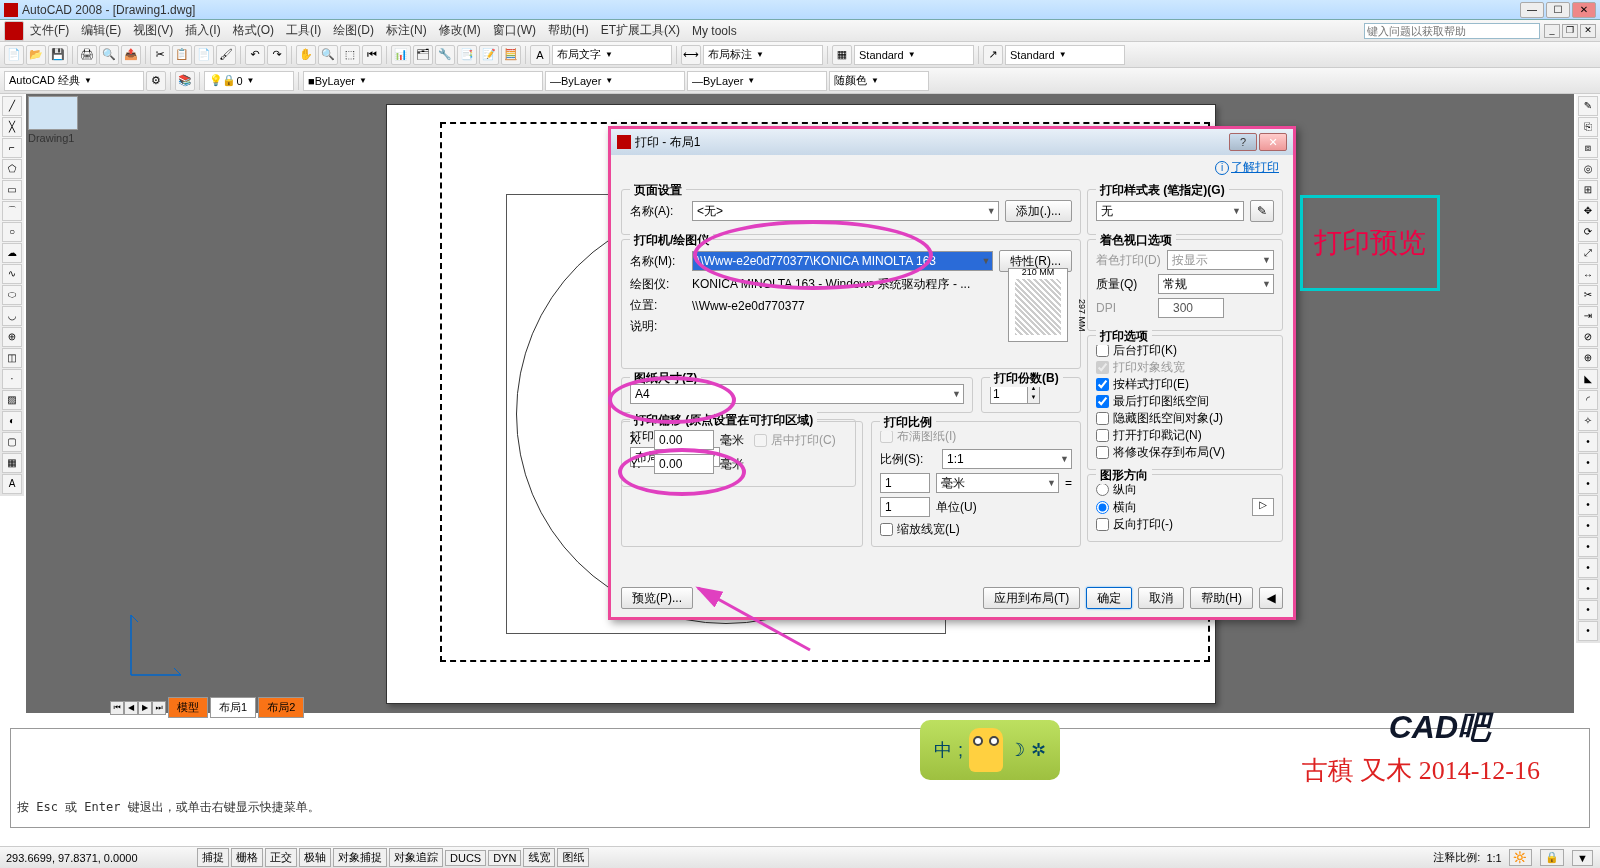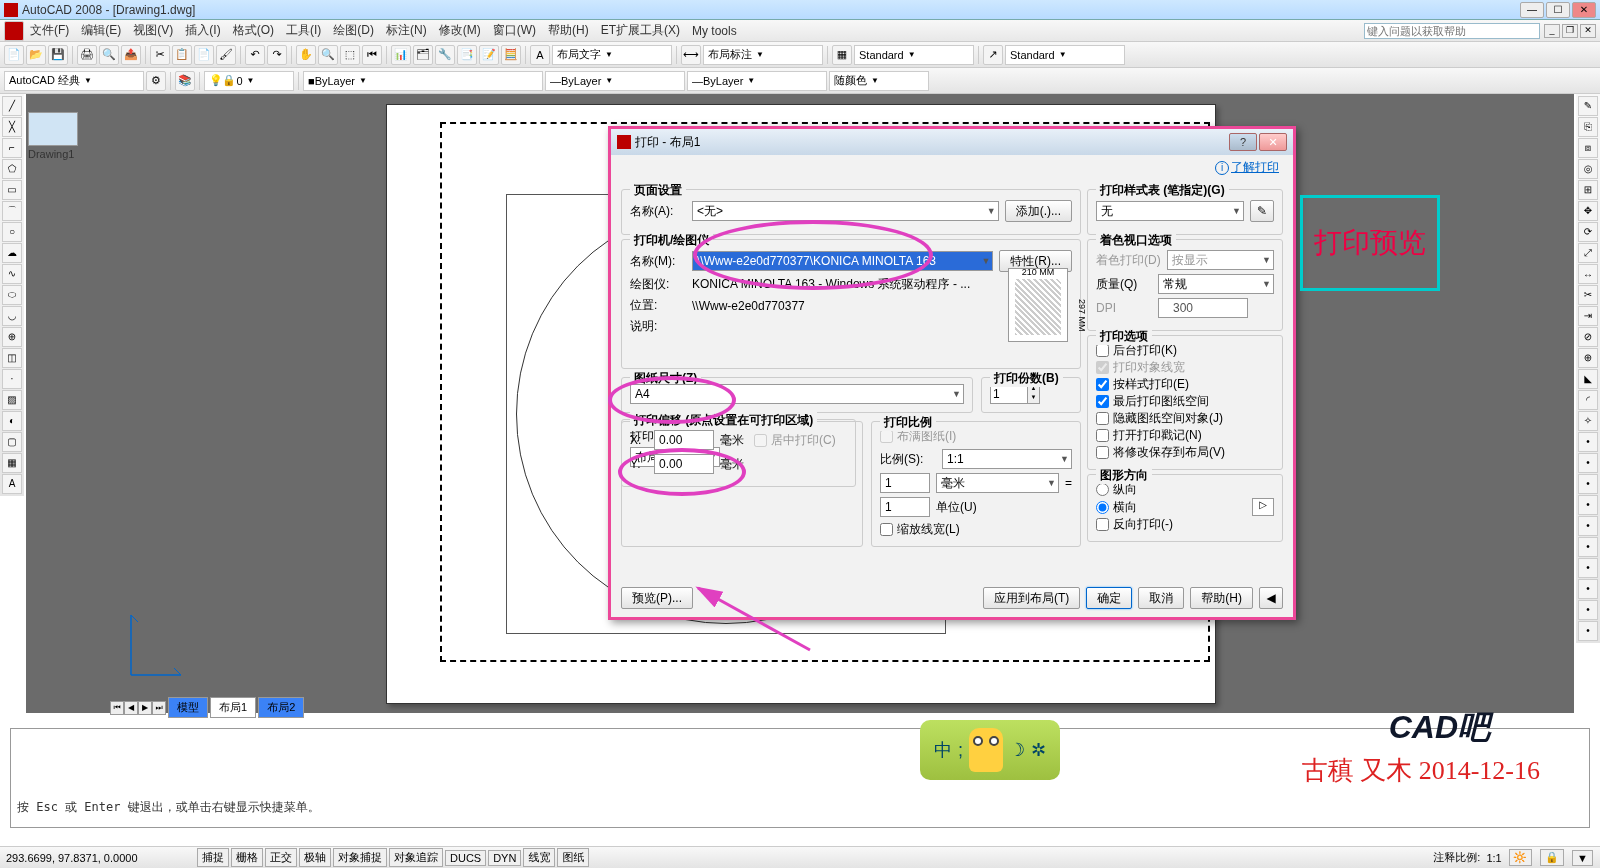--- a/index.html
+++ b/index.html
@@ -26,37 +26,37 @@
 .tool-sep { width: 1px; height: 18px; background: #ccc; margin: 0 2px; }
 .tool-combo { height: 20px; border: 1px solid #ccc; background: #fff; font-size: 11px; padding: 0 4px; display: inline-flex; align-items: center; }
 .tool-combo .arrow { margin-left: 4px; font-size: 8px; }
 
 
 .left-palette { position: absolute; left: 0; top: 94px; width: 24px; background: linear-gradient(#f8f8f8,#e4e4e4); display: flex; flex-direction: column; gap: 1px; padding: 2px; }
 .right-palette { position: absolute; right: 0; top: 94px; width: 24px; background: linear-gradient(#f8f8f8,#e4e4e4); display: flex; flex-direction: column; gap: 1px; padding: 2px; }
 .pal-btn { width: 20px; height: 20px; border: 1px solid #ccc; background: #f4f4f4; font-size: 10px; text-align: center; line-height: 18px; }
 
 
-.tab-area { position: absolute; left: 26px; top: 110px; width: 80px; height: 50px; }
+.tab-area { position: absolute; left: 26px; top: 94px; width: 80px; height: 50px; }
 .tab-area .thumb { width: 50px; height: 34px; border: 1px solid #999; background: #d0e4f4; margin: 2px; }
 .tab-area .tab-label { font-size: 11px; color: #333; padding: 0 2px; }
 
 
 .canvas { position: absolute; left: 26px; top: 94px; right: 26px; bottom: 155px; background: #6b6b6b; }
 .paper { position: absolute; left: 360px; top: 10px; width: 830px; height: 600px; background: #fff; border: 1px solid #333; box-shadow: 3px 3px 5px rgba(0,0,0,.3); }
 .paper-dash { position: absolute; left: 414px; top: 28px; width: 770px; height: 540px; border: 2px dashed #000; }
 .circle-box { position: absolute; left: 480px; top: 100px; width: 440px; height: 440px; border: 1px solid #555; }
 .big-circle { position: absolute; left: 490px; top: 110px; width: 420px; height: 420px; border: 1px solid #333; border-radius: 50%; }
 .tri { position: absolute; left: 100px; bottom: 30px; }
 .tri svg { width: 60px; height: 70px; }
 
 
 .layout-tabs { position: absolute; left: 110px; bottom: 150px; display: flex; align-items: center; font-size: 11px; }
 .layout-tabs .nav-btn { width: 14px; height: 14px; border: 1px solid #999; background: #eee; text-align: center; line-height: 12px; font-size: 8px; }
-.layout-tabs .ltab { padding: 2px 8px; border: 1px solid #999; background: #3b82f6; margin-left: 2px; }
+.layout-tabs .ltab { padding: 2px 8px; border: 1px solid #999; background: #f97316; margin-left: 2px; }
 .layout-tabs .ltab.active { background: #fff; }
 
 
 .cmdline { position: absolute; left: 10px; right: 10px; bottom: 40px; height: 100px; border: 1px solid #999; background: #fff; }
 .cmdline .prompt { font-size: 12px; color: #333; padding: 70px 6px 4px; font-family: "SimSun", monospace; }
 
 
 .statusbar { position: absolute; left: 0; right: 0; bottom: 0; height: 22px; background: linear-gradient(#f8f8f8,#e4e4e4); border-top: 1px solid #ccc; display: flex; align-items: center; padding: 0 6px; font-size: 11px; }
 .statusbar .coords { width: 190px; }
 .statusbar .statbtn { padding: 1px 4px; border: 1px solid #aaa; margin: 0 1px; background: #f0f0f0; }
@@ -481,21 +481,21 @@
           </div>
         <div class="row">
             <label>质量(Q)</label>
             <div class="combo">
               <span>常规</span>
               <span class="arrow">▼</span>
             </div>
           </div>
         <div class="row disabled">
             <label>DPI</label>
-            <input class="input" disabled="" style="width: 90px; padding-left: 14px;" value="300">
+            <input class="input" disabled="" style="width: 66px; padding-left: 14px;" value="300">
           </div>
       </div>
       <div class="group">
         <span class="group-title">打印选项</span>
         <div class="chk">
             <input type="checkbox" style="">
             <span>后台打印(K)</span>
           </div>
         <div class="chk disabled">
             <input type="checkbox" checked="" disabled="" style="">

